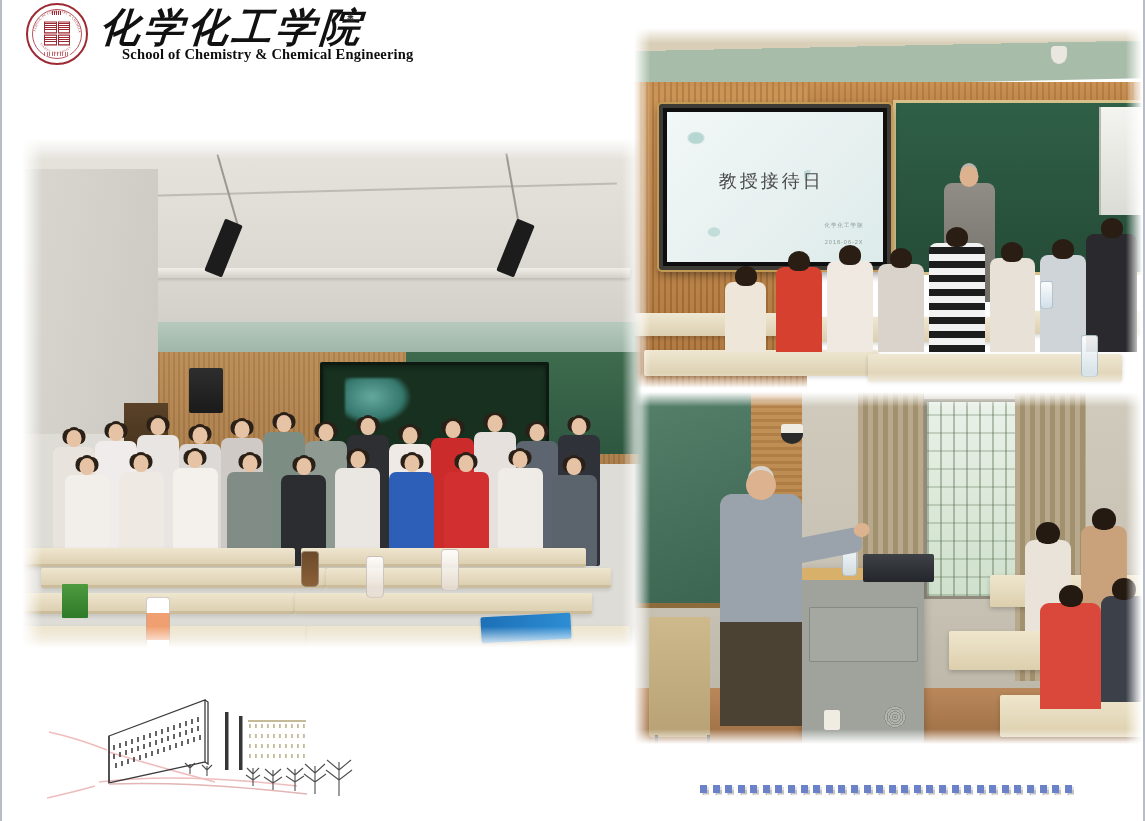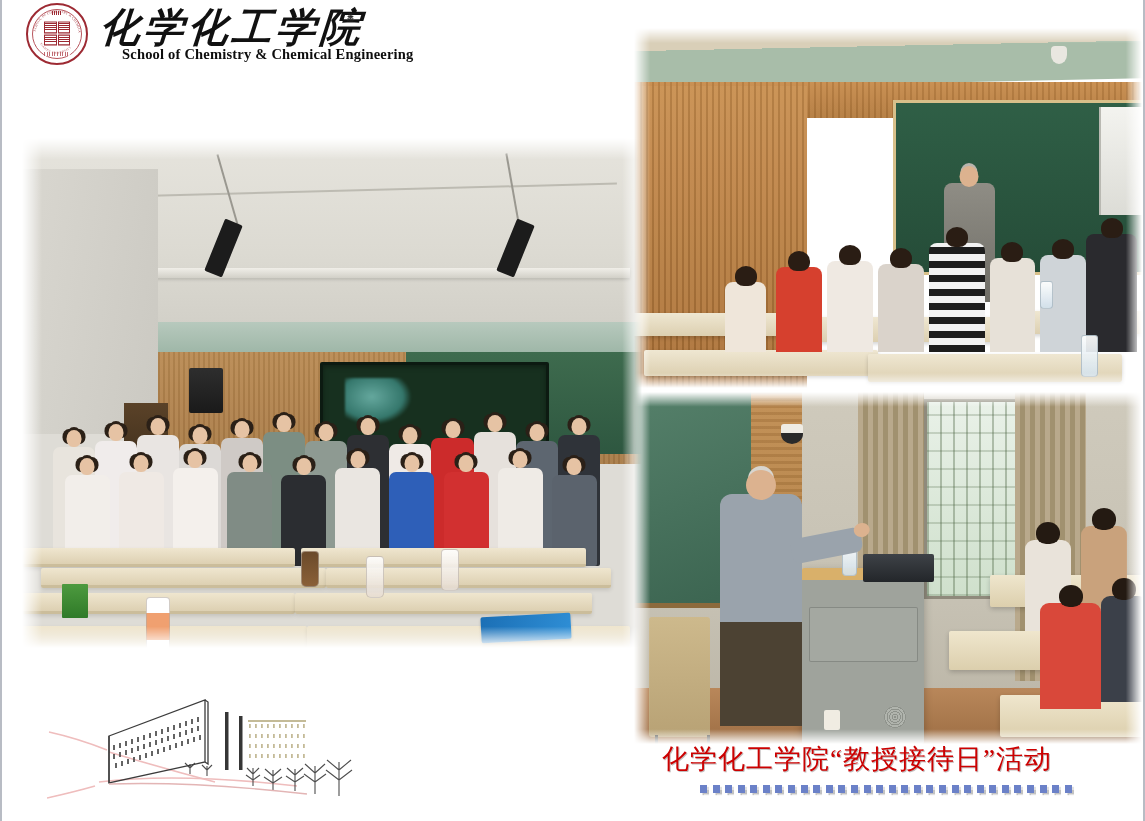--- a/index.html
+++ b/index.html
@@ -630,20 +630,30 @@
 
   <div class="photo feather" id="photo-topright">
     <div class="inner">
       <div class="tr-wallband"></div>
       <div class="tr-woodtop"></div>
       <div class="tr-wood"></div>
       <div class="tr-blackboard"></div>
       <div class="tr-whiteboard"></div>
       <div class="tr-cam"></div>
 
+      <div class="tr-screenframe">
+        <div class="tr-slide">
+          <div class="leaf1"></div>
+          <div class="leaf2"></div>
+          <div class="leaf3"></div>
+          <div class="tr-slide-title">教授接待日</div>
+          <div class="tr-slide-sub">化学化工学院</div>
+          <div class="tr-slide-date">2018-06-2X</div>
+        </div>
+      </div>
 
       <div class="tr-prof"></div>
 
       <div class="tr-desks">
         <div class="tr-desk" style="left:-4%;top:26%;width:40%;height:22%"></div>
         <div class="tr-desk" style="left:33%;top:30%;width:44%;height:24%"></div>
         <div class="tr-desk" style="left:72%;top:24%;width:34%;height:22%"></div>
         <div class="tr-desk" style="left:2%;top:62%;width:46%;height:26%"></div>
         <div class="tr-desk" style="left:46%;top:66%;width:50%;height:28%"></div>
       </div>
@@ -716,21 +726,20 @@
         <div class="grille"></div>
       </div>
       <div class="br-monitor"></div>
       <div class="br-bottle" style="left:41%;top:42%"></div>
       <div class="br-prof"></div>
       <div class="br-arm"></div>
       <div class="br-chair"></div>
     </div>
   </div>
 
-  <div class="caption">化学化工学院“教授接待日”活动</div>
 
   <div class="dots">
     <span></span>
       <span></span>
       <span></span>
       <span></span>
       <span></span>
       <span></span>
     <span></span>
       <span></span>

